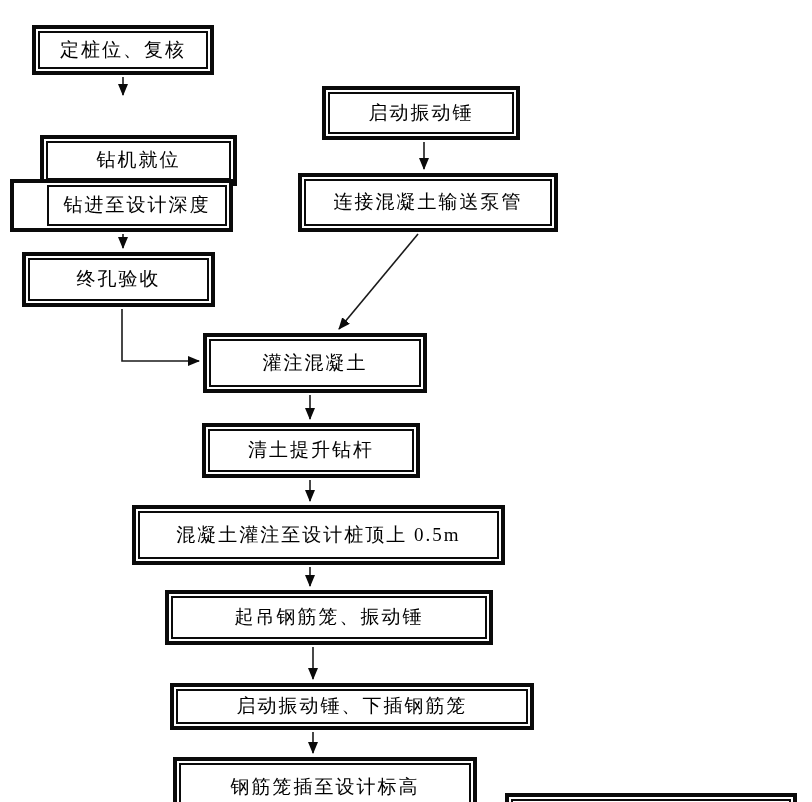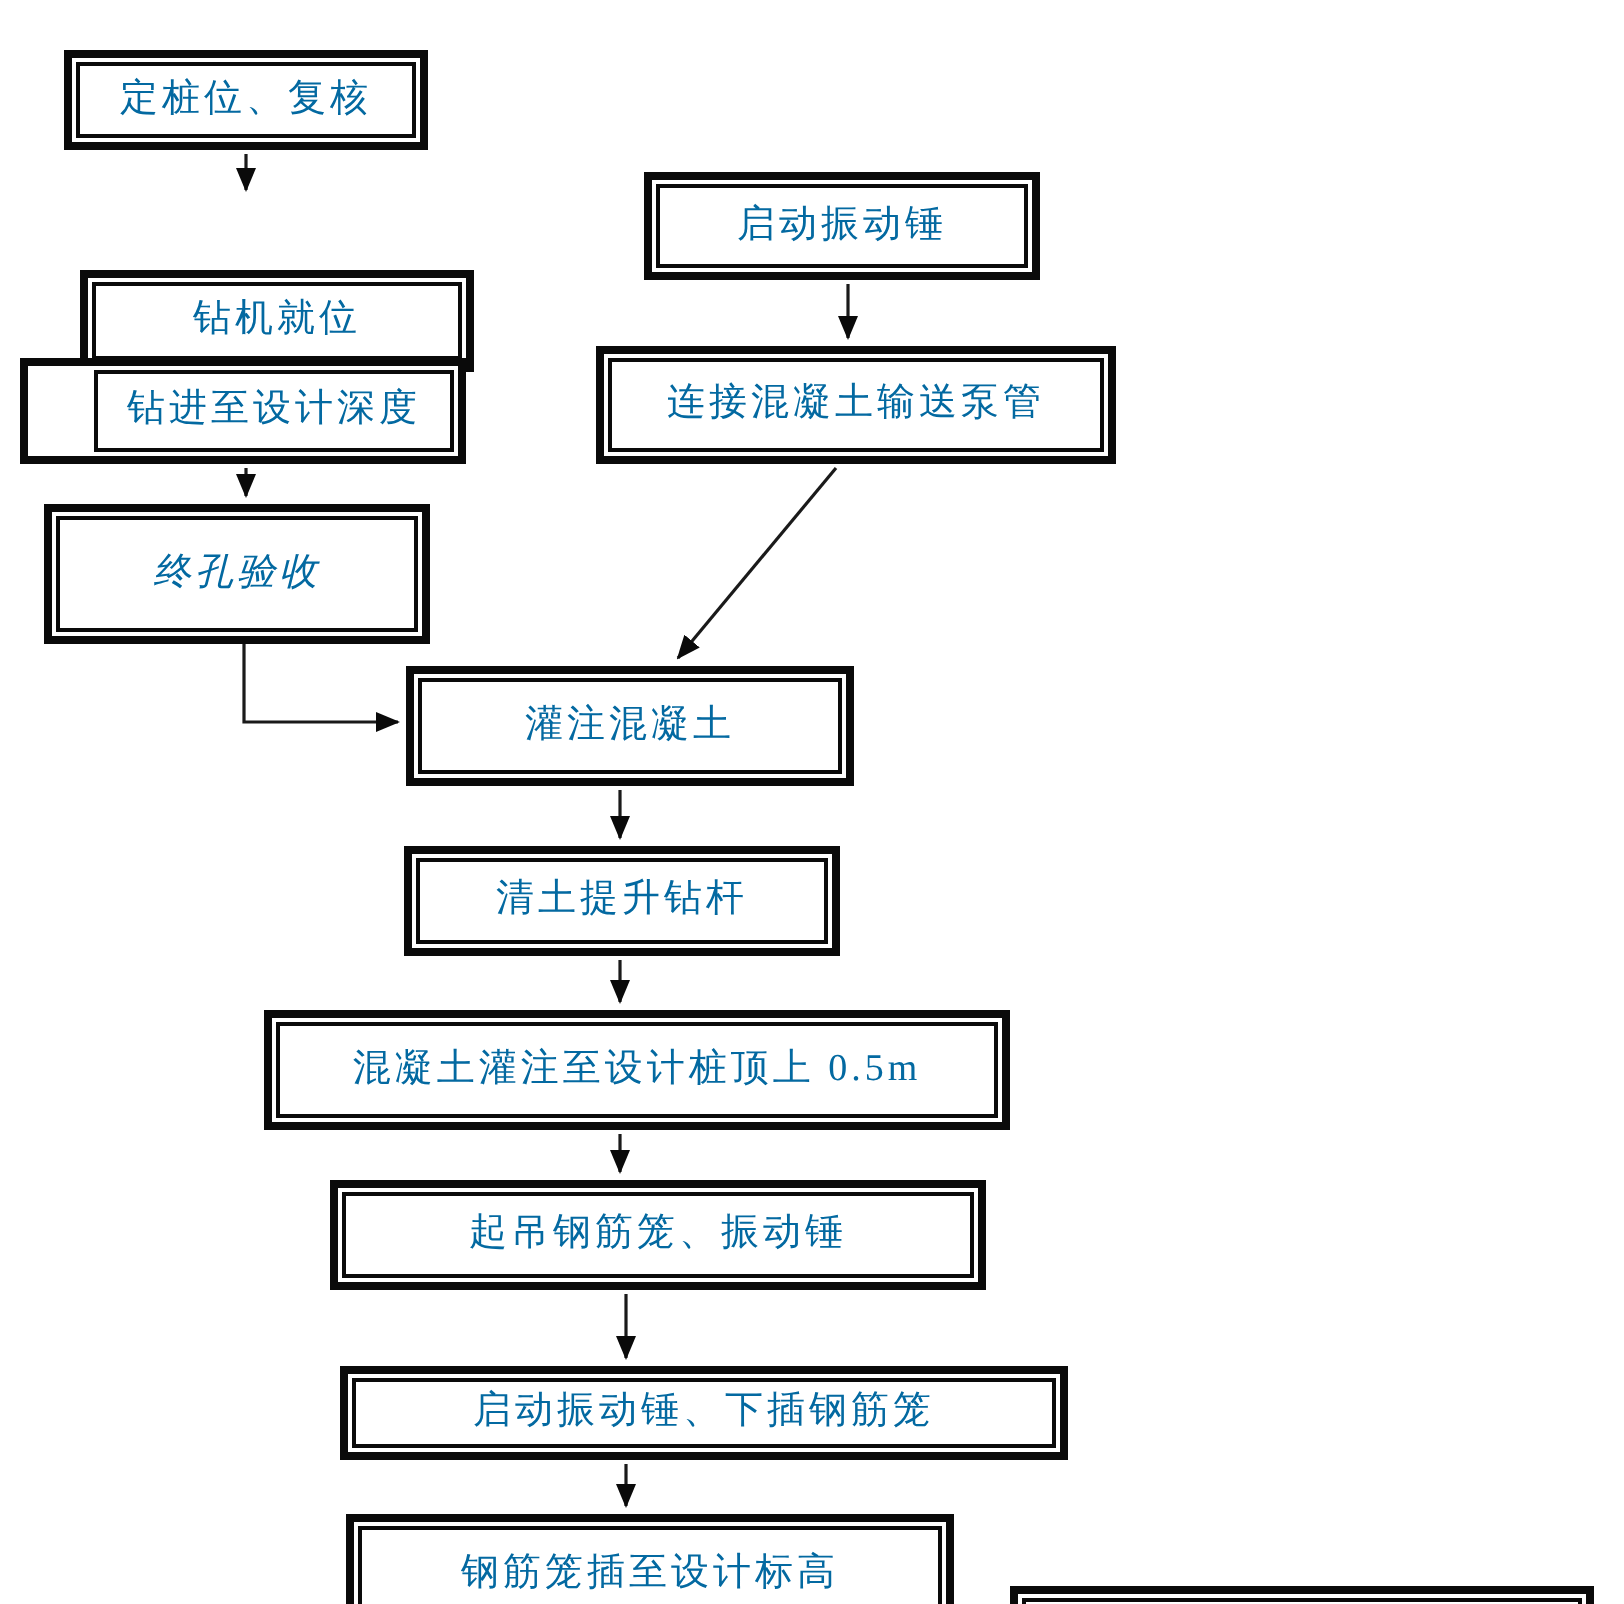--- a/index.html
+++ b/index.html
@@ -22,36 +22,36 @@
     box-sizing: border-box;
     width: 100%;
     height: 100%;
     border: 2px solid #0a0a0a;
     display: flex;
     align-items: center;
     justify-content: center;
   }
   .node .label {
     font-size: 19px;
-    color: #0369a1;
+    color: #000000;
     letter-spacing: 2px;
     white-space: nowrap;
     line-height: 1.2;
   }
   svg.connectors {
     position: absolute;
     left: 0; top: 0;
     width: 812px; height: 802px;
     pointer-events: none;
   }
   
   #n1  { left: 32px;  top: 25px;  width: 182px; height: 50px; }
   #n2  { left: 40px;  top: 99px;  width: 197px; height: 51px; margin-top: 36px; }
   #n3  { left: 10px;  top: 179px; width: 223px; height: 53px; padding-left: 33px; }
-  #n4  { left: 22px;  top: 252px; width: 193px; height: 70px; font-style: italic; }
+  #n4  { left: 22px;  top: 252px; width: 193px; height: 55px; }
   #n5  { left: 322px; top: 86px;  width: 198px; height: 54px; }
   #n6  { left: 298px; top: 173px; width: 260px; height: 59px; }
   #n7  { left: 203px; top: 333px; width: 224px; height: 60px; }
   #n8  { left: 202px; top: 423px; width: 218px; height: 55px; }
   #n9  { left: 132px; top: 505px; width: 373px; height: 60px; }
   #n10 { left: 165px; top: 590px; width: 328px; height: 55px; }
   #n11 { left: 170px; top: 683px; width: 364px; height: 47px; }
   #n12 { left: 173px; top: 757px; width: 304px; height: 60px; }
   #n13 { left: 505px; top: 793px; width: 292px; height: 45px; }
 </style>

